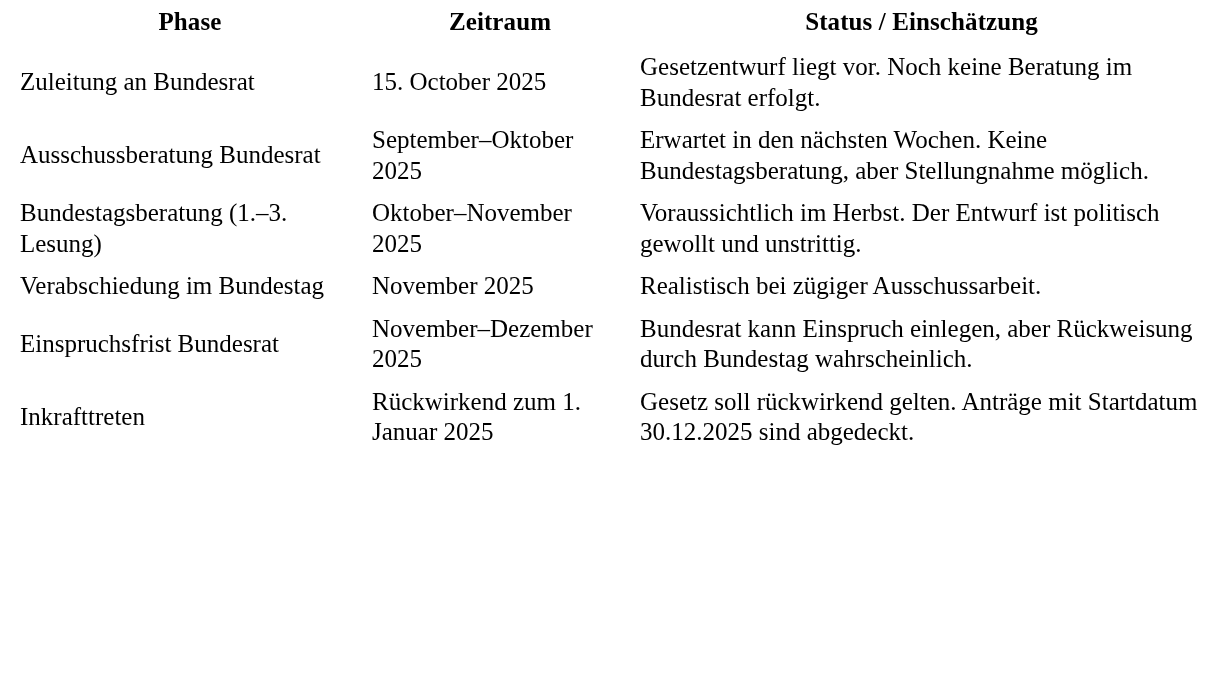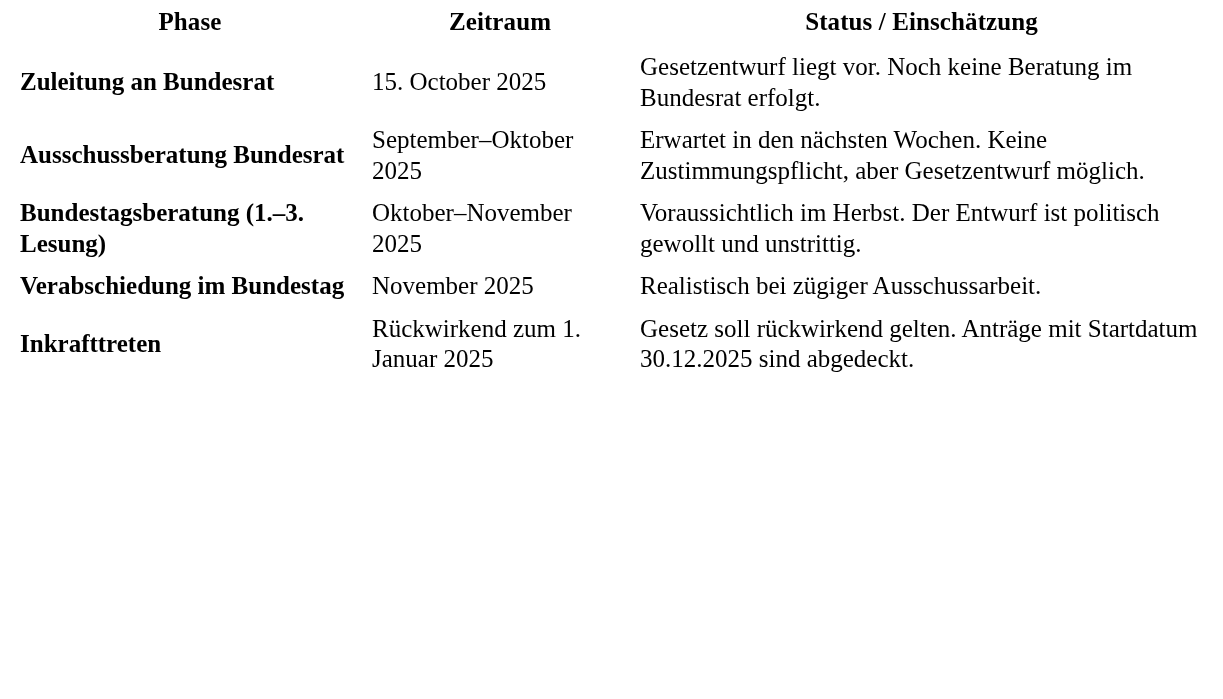--- a/index.html
+++ b/index.html
@@ -37,21 +37,21 @@
     vertical-align: middle;
     letter-spacing: 0.1px;
   }
   table.schedule td {
     font-size: 25px;
     vertical-align: middle;
     padding: 6px 10px 6px 6px;
     line-height: 1.22;
   }
   td.phase {
-    font-weight: bold;
+    font-weight: normal;
     padding-right: 8px;
     margin-left: 36px;
   }
   td.time {
     font-weight: normal;
   }
   td.status {
     font-weight: normal;
     padding-left: 4px;
     margin-left: 44px;
@@ -76,32 +76,37 @@
     </thead>
     <tbody>
       <tr>
         <td class="phase">Zuleitung an Bundesrat</td>
         <td class="time">15. October 2025</td>
         <td class="status">Gesetzentwurf liegt vor. Noch keine Beratung im Bundesrat erfolgt.</td>
       </tr>
       <tr>
         <td class="phase">Ausschussberatung Bundesrat</td>
         <td class="time">September–Oktober 2025</td>
-        <td class="status">Erwartet in den nächsten Wochen. Keine Zustimmungspflicht, aber Gesetzentwurf möglich.</td>
+        <td class="status">Erwartet in den nächsten Wochen. Keine Bundestagsberatung, aber Stellungnahme möglich.</td>
       </tr>
       <tr>
         <td class="phase">Bundestagsberatung (1.–3. Lesung)</td>
         <td class="time">Oktober–November 2025</td>
         <td class="status">Voraussichtlich im Herbst. Der Entwurf ist politisch gewollt und unstrittig.</td>
       </tr>
       <tr>
         <td class="phase">Verabschiedung im Bundestag</td>
         <td class="time">November 2025</td>
         <td class="status">Realistisch bei zügiger Ausschussarbeit.</td>
       </tr>
       <tr>
+        <td class="phase">Einspruchsfrist Bundesrat</td>
+        <td class="time">November–Dezember 2025</td>
+        <td class="status">Bundesrat kann Einspruch einlegen, aber Rückweisung durch Bundestag wahrscheinlich.</td>
+      </tr>
+      <tr>
         <td class="phase">Inkrafttreten</td>
         <td class="time">Rückwirkend zum 1. Januar 2025</td>
         <td class="status">Gesetz soll rückwirkend gelten. Anträge mit Startdatum 30.12.2025 sind abgedeckt.</td>
       </tr>
     </tbody>
   </table>
 </div>
 
 </body></html>

